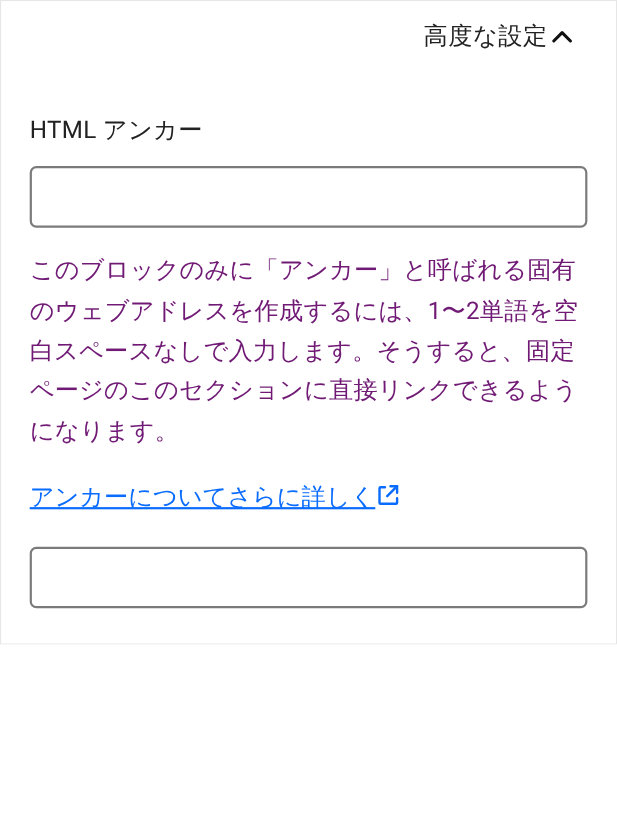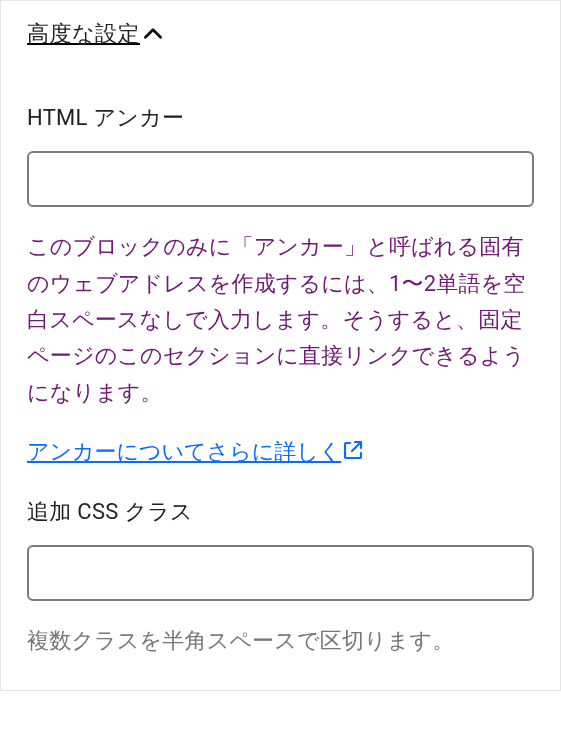--- a/index.html
+++ b/index.html
@@ -9,24 +9,23 @@
       background: #fff;
       width: 561px;
     }
     .panel {
       border: 1px solid #e6e6e6;
       background: #fff;
     }
     .panel-header {
       display: flex;
       align-items: center;
-      justify-content: flex-start;
-      padding: 20px 24px 20px 26px;
+      justify-content: flex-end;
+      padding: 20px 36px 20px 26px;
       cursor: pointer;
-      text-decoration: underline;
     }
     .panel-title {
       font-size: 22px;
       line-height: 1.2;
       color: #222;
       letter-spacing: 0.5px;
     }
     .chevron {
       display: inline-flex;
       align-items: center;
@@ -110,19 +109,17 @@
         <span class="ext-icon">
           <svg width="24" height="24" viewBox="0 0 24 24" fill="none" stroke="currentColor" stroke-width="2.2" stroke-linecap="round" stroke-linejoin="round">
             <polyline points="14 4 20 4 20 10"></polyline>
             <line x1="20" y1="4" x2="11" y2="13"></line>
             <path d="M20 15v4a1 1 0 0 1-1 1H5a1 1 0 0 1-1-1V6a1 1 0 0 1 1-1h4"></path>
           </svg>
         </span>
       </a>
     </div>
 
-    <div class="field-label">追加 CSS クラス</div>
     <input type="text" class="text-input" value="" style="">
-    <div class="help-text2">複数クラスを半角スペースで区切ります。</div>
 
   </div>
 
 </div>
 
 </body></html>

